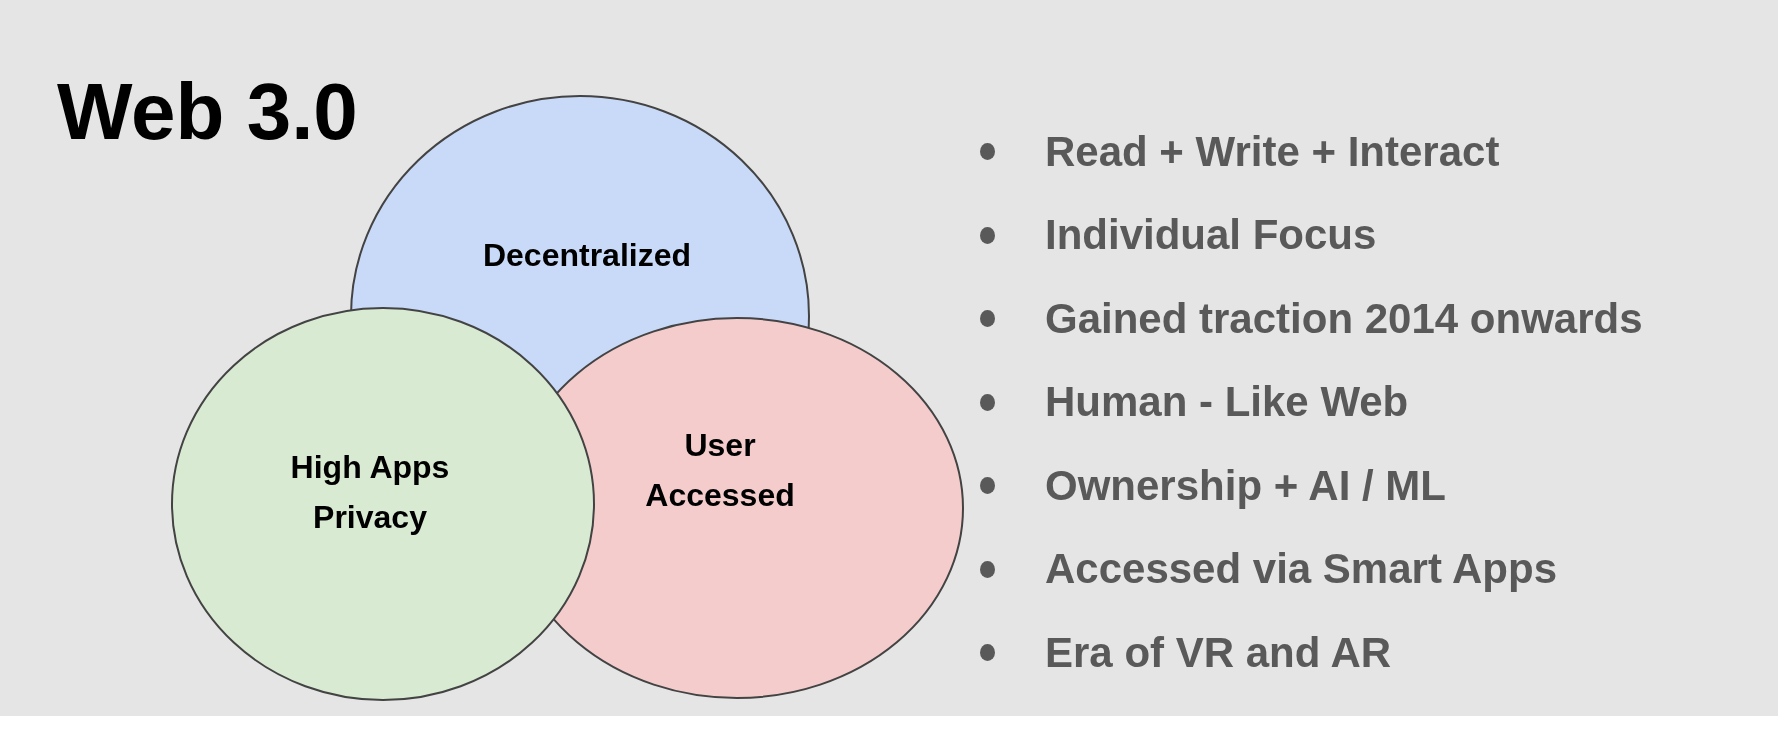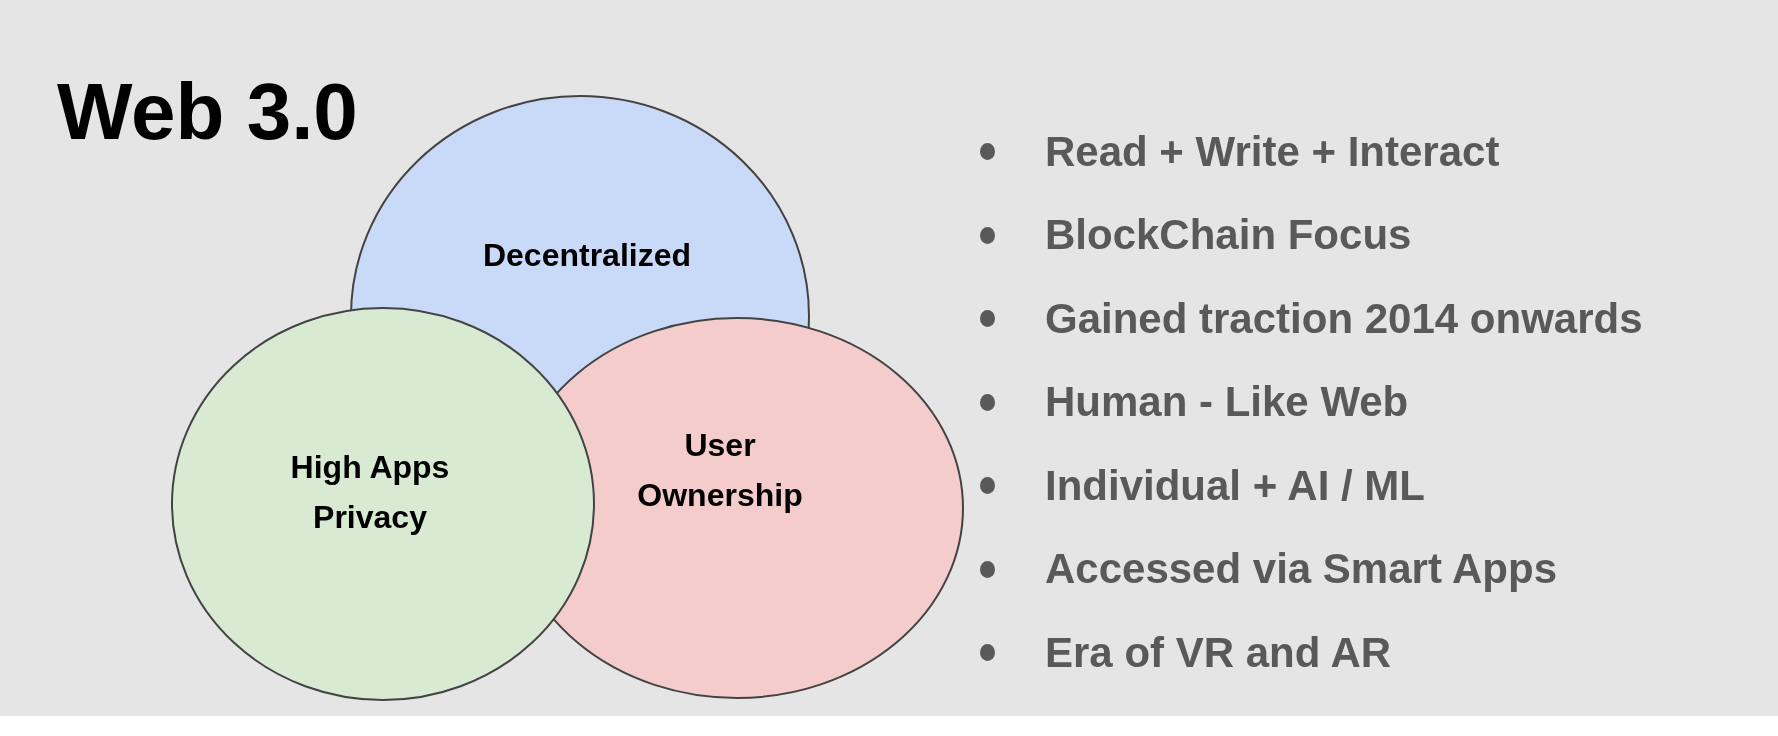--- a/index.html
+++ b/index.html
@@ -83,48 +83,48 @@
     <ellipse cx="737" cy="508" rx="226" ry="190" stroke="#434343" stroke-width="2" fill="#f4cccc"></ellipse>
     <ellipse cx="383" cy="504" rx="211" ry="196" stroke="#434343" stroke-width="2" fill="#d9ead3"></ellipse>
   </svg>
 
   <div class="circle-label label-decentralized">
     <div>Decentralized</div>
   </div>
 
   <div class="circle-label label-user-ownership">
     <div>User</div>
-    <div>Ownership</div>
+    <div>Accessed</div>
   </div>
 
   <div class="circle-label label-high-data-privacy">
     <div>High Apps</div>
     <div>Privacy</div>
   </div>
 
   <ul class="bullet-list">
     <li class="bullet-item">
       <span class="bullet-dot"></span>
       <span class="bullet-text">Read + Write + Interact</span>
     </li>
     <li class="bullet-item">
       <span class="bullet-dot"></span>
-      <span class="bullet-text">BlockChain Focus</span>
+      <span class="bullet-text">Individual Focus</span>
     </li>
     <li class="bullet-item">
       <span class="bullet-dot"></span>
       <span class="bullet-text">Gained traction 2014 onwards</span>
     </li>
     <li class="bullet-item">
       <span class="bullet-dot"></span>
       <span class="bullet-text">Human - Like Web</span>
     </li>
     <li class="bullet-item">
       <span class="bullet-dot"></span>
-      <span class="bullet-text">Individual + AI / ML</span>
+      <span class="bullet-text">Ownership + AI / ML</span>
     </li>
     <li class="bullet-item">
       <span class="bullet-dot"></span>
       <span class="bullet-text">Accessed via Smart Apps</span>
     </li>
     <li class="bullet-item">
       <span class="bullet-dot"></span>
       <span class="bullet-text">Era of VR and AR</span>
     </li>
   </ul>

